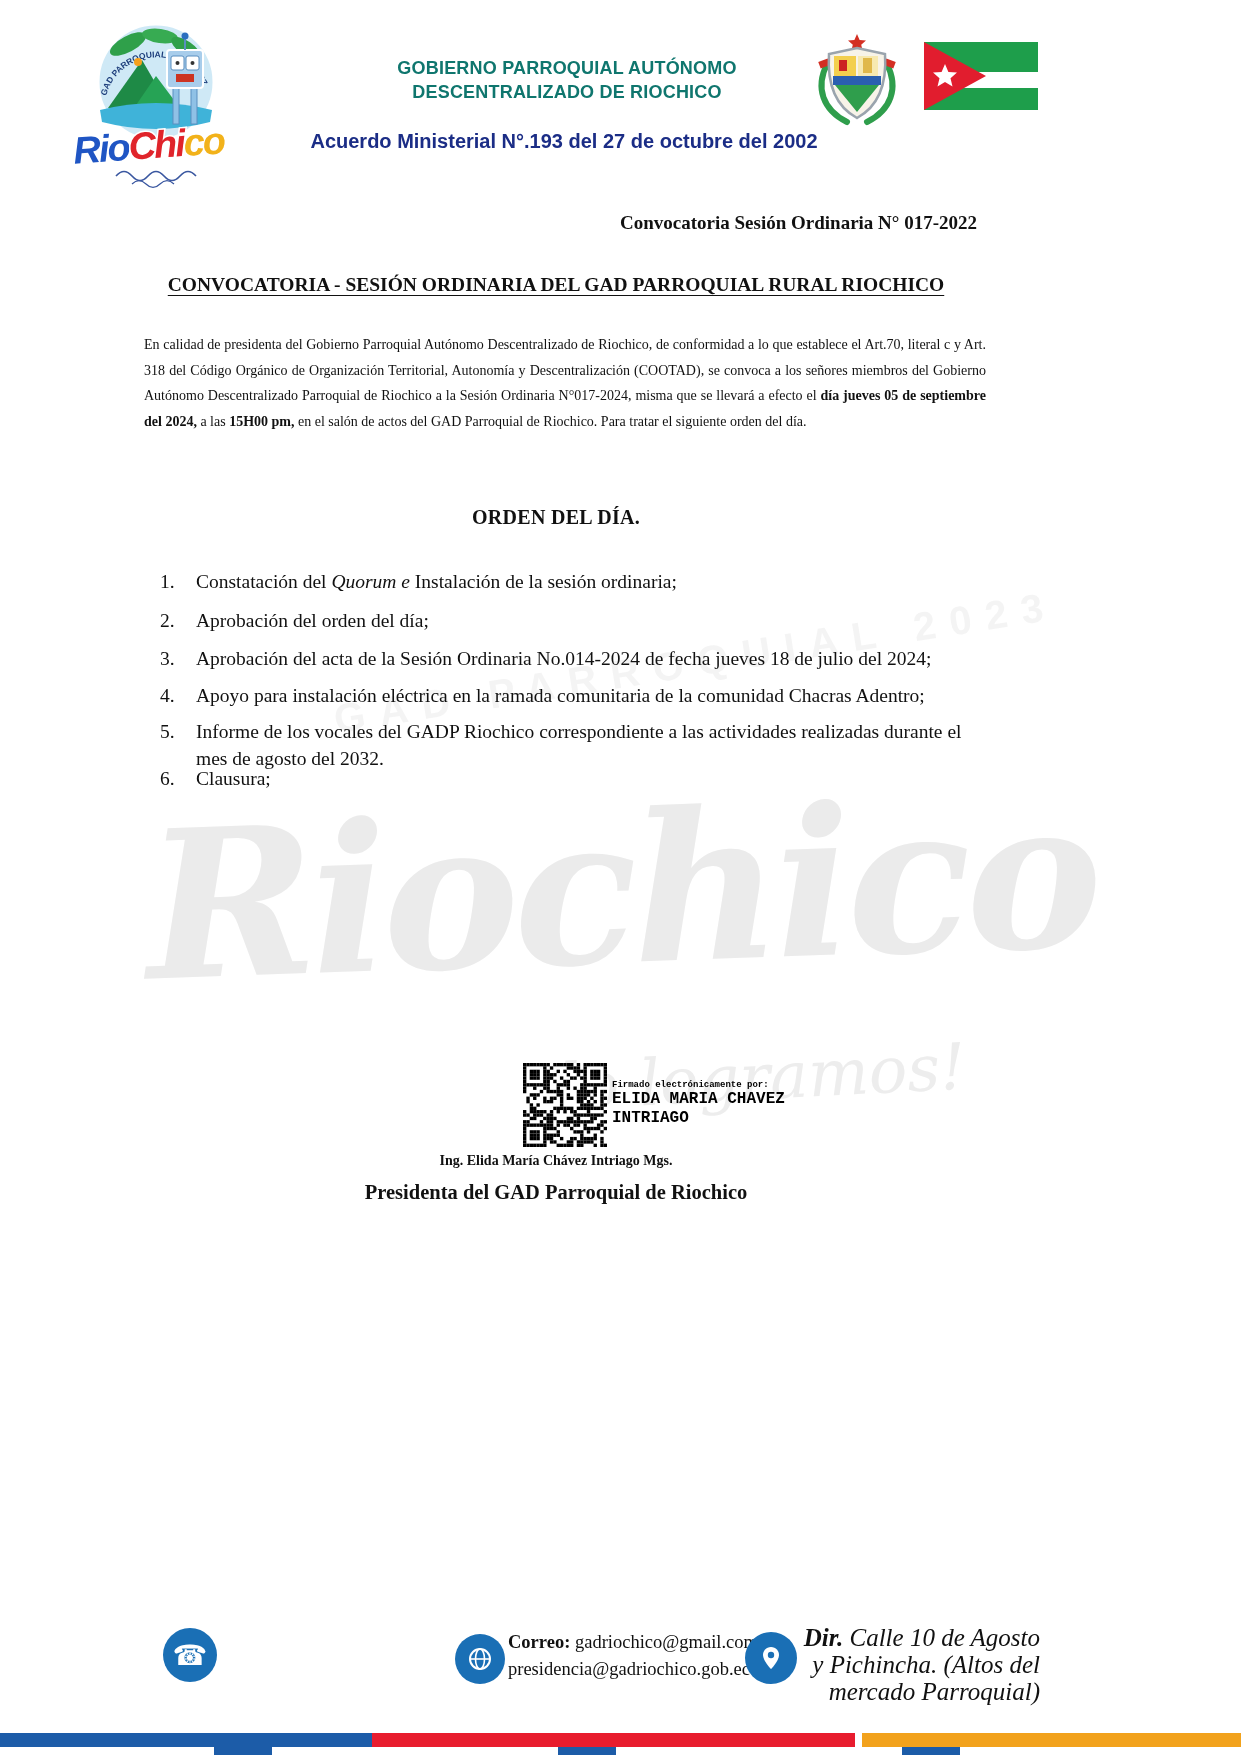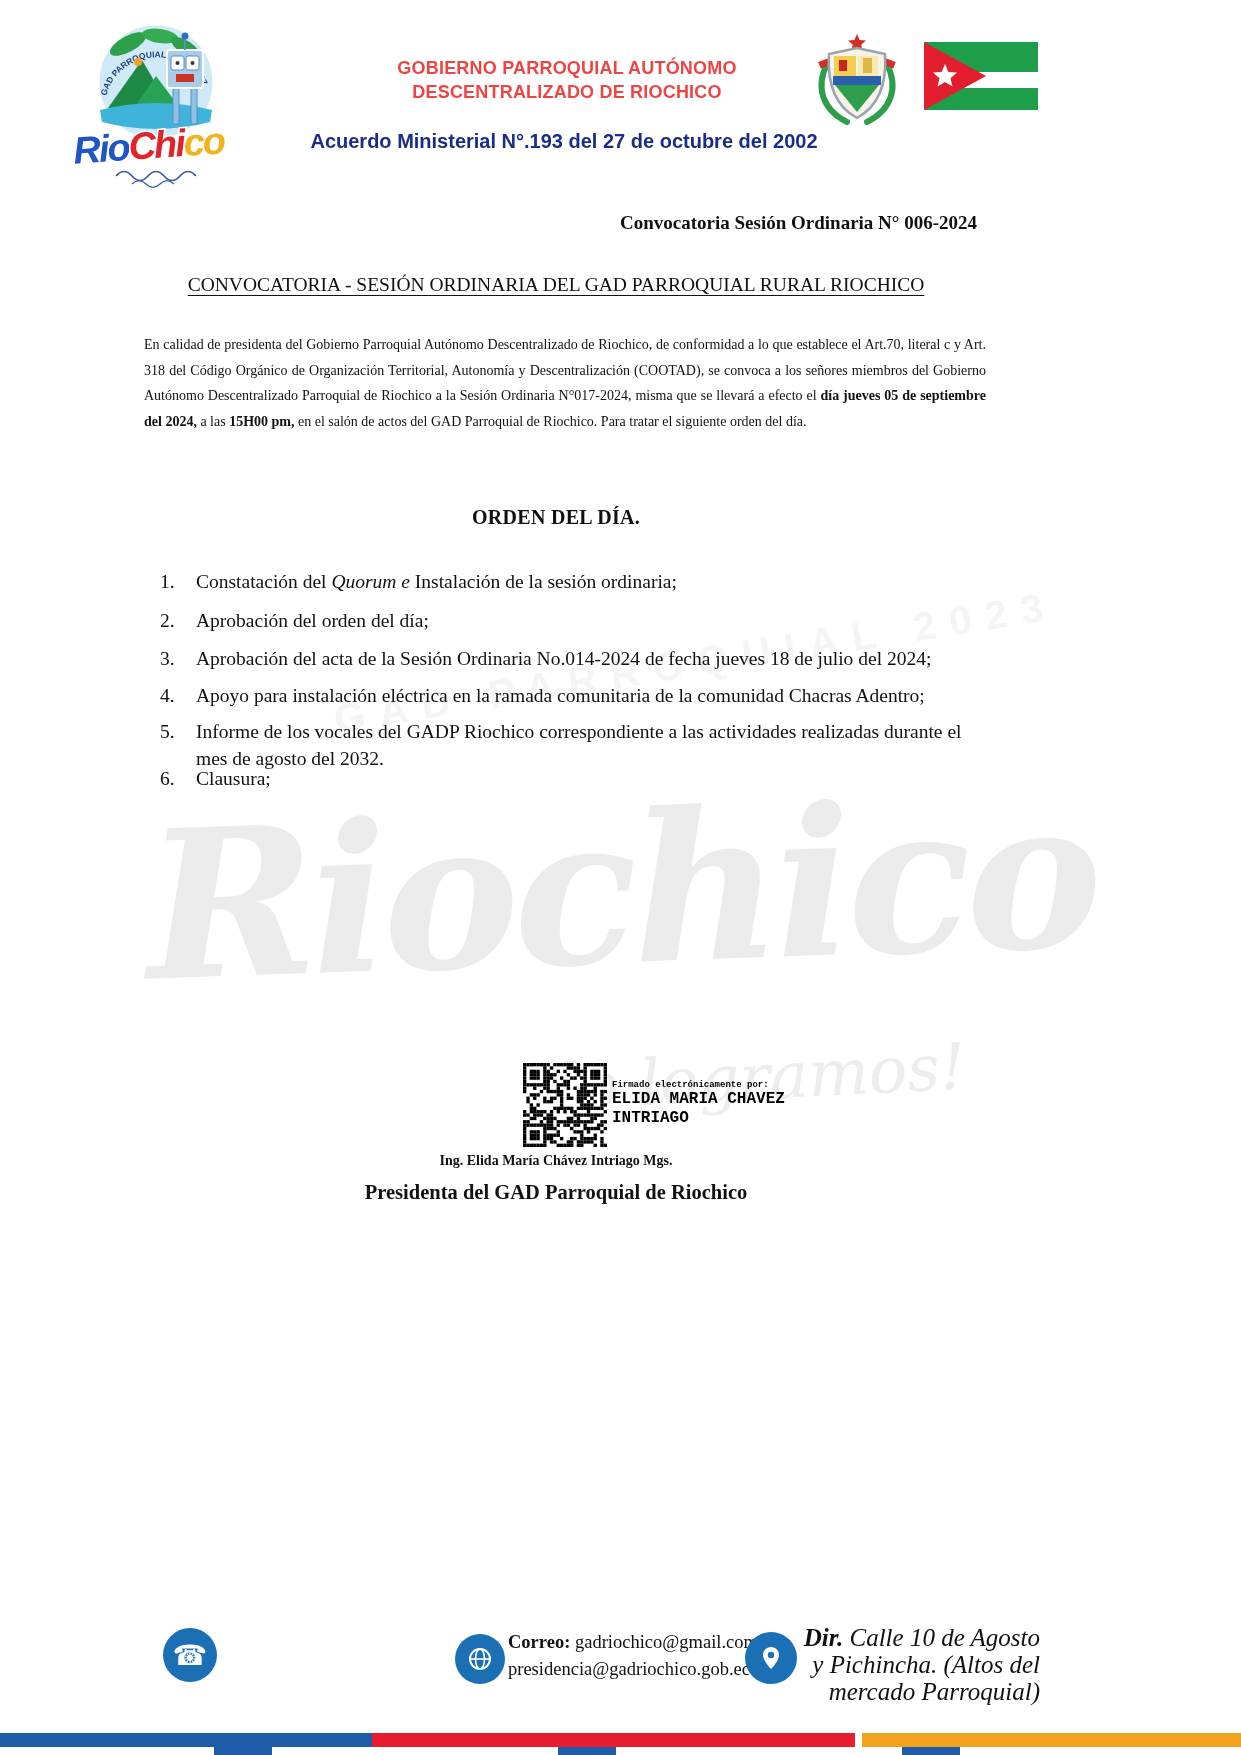--- a/index.html
+++ b/index.html
@@ -6,21 +6,21 @@
   .page{
     position:relative;width:1241px;height:1755px;margin:0 auto;
     background:#ffffff;overflow:hidden;
     font-family:"Liberation Serif", serif;color:#111;
   }
   
   .logo{position:absolute;left:72px;top:18px;width:168px;height:172px;}
   .org-title{
     position:absolute;left:322px;top:56px;width:490px;text-align:center;
     font-family:"Liberation Sans", sans-serif;font-weight:bold;
-    font-size:18px;line-height:24px;color:#ef4444;letter-spacing:.2px;
+    font-size:18px;line-height:24px;color:#0f766e;letter-spacing:.2px;
   }
   .acuerdo{
     position:absolute;left:264px;top:130px;width:600px;text-align:center;
     font-family:"Liberation Sans", sans-serif;font-weight:bold;
     font-size:20px;color:#1b2d86;
   }
   .coat{position:absolute;left:813px;top:32px;width:88px;height:95px;}
   .flagbox{position:absolute;left:924px;top:42px;width:114px;height:68px;}
   
   .wm-big{
@@ -40,21 +40,21 @@
     font-size:40px;letter-spacing:14px;color:rgba(120,120,120,0.08);
     white-space:nowrap;pointer-events:none;
   }
   
   .refline{
     position:absolute;left:135px;top:212px;width:842px;text-align:right;
     font-weight:bold;font-size:19px;
   }
   .doc-title{
     position:absolute;left:135px;top:274px;width:842px;text-align:center;
-    font-weight:normal;font-size:19.5px;
+    font-weight:bold;font-size:19.5px;
     text-decoration:underline;text-underline-offset:4px;
   }
   .intro{
     position:absolute;left:144px;top:318px;width:842px;
     font-size:14px;line-height:25.5px;text-align:justify;
   }
   .orden-h{
     position:absolute;left:135px;top:506px;width:842px;text-align:center;
     font-weight:bold;font-size:20px;letter-spacing:.3px;
   }
@@ -184,21 +184,21 @@
   <div class="flagbox">
     <svg width="114" height="68" viewBox="0 0 114 68">
       <rect x="0" y="0" width="114" height="30" fill="#1e9e4b"></rect>
       <rect x="0" y="30" width="114" height="16" fill="#ffffff"></rect>
       <rect x="0" y="46" width="114" height="22" fill="#1e9e4b"></rect>
       <polygon points="0,0 0,68 62,34" fill="#e11d2e"></polygon>
       <path d="M21 22 l3.4 8 8.6.6 -6.5 5.6 2 8.4 -7.5-4.5 -7.5 4.5 2-8.4 -6.5-5.6 8.6-.6 z" fill="#ffffff"></path>
     </svg>
   </div>
 
-  <div class="refline">Convocatoria Sesión Ordinaria N° 006-2024</div>
+  <div class="refline">Convocatoria Sesión Ordinaria N° 017-2022</div>
   <div class="doc-title">CONVOCATORIA - SESIÓN ORDINARIA DEL GAD PARROQUIAL RURAL RIOCHICO</div>
 
   <p class="intro"><span>En calidad de presidenta del Gobierno Parroquial Autónomo Descentralizado de Riochico, de conformidad a lo que establece el Art.70, literal c y Art. 318 del Código Orgánico de Organización Territorial, Autonomía y Descentralización (COOTAD), se convoca a los señores miembros del Gobierno Autónomo Descentralizado Parroquial de Riochico a la Sesión Ordinaria N°017-2024, misma que se llevará a efecto el </span><b>día jueves 05 de septiembre del 2024,</b><span> a las </span><b>15H00 pm,</b><span> en el salón de actos del GAD Parroquial de Riochico. Para tratar el siguiente orden del día.</span></p>
 
   <div class="orden-h">ORDEN DEL DÍA.</div>
 
   <div class="olist">
     <div class="oli" style="top:0px">
       <span class="num">1.</span><span class="txt"><span>Constatación del </span><i>Quorum e</i><span> Instalación de la sesión ordinaria;</span></span>
     </div>

